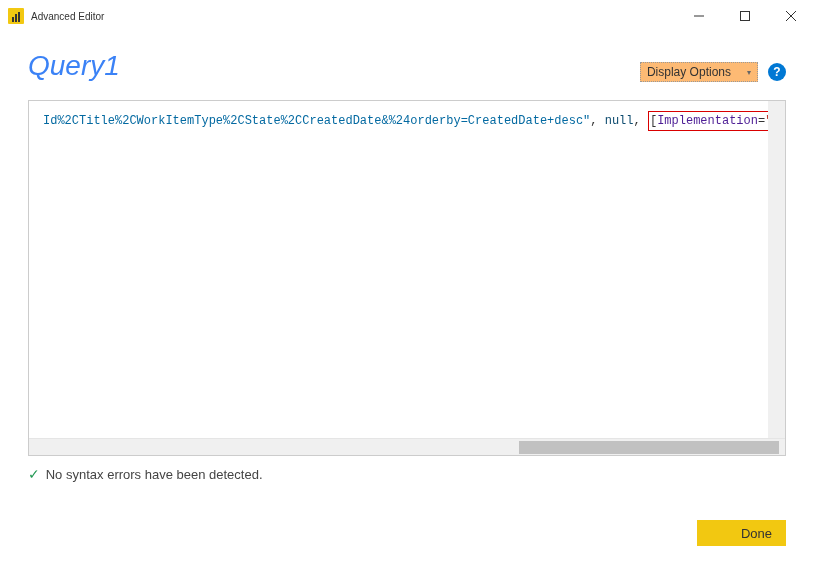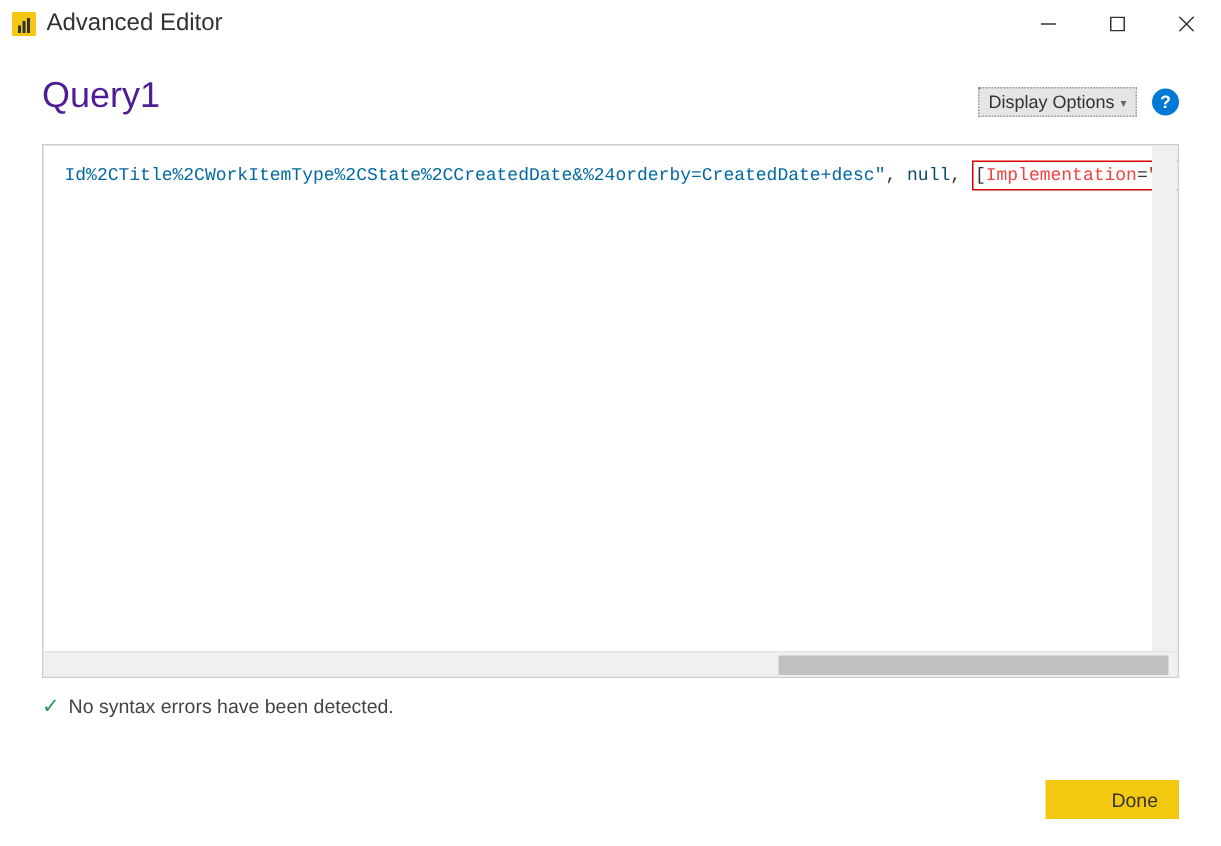--- a/index.html
+++ b/index.html
@@ -37,21 +37,21 @@
     .titlebar .app-icon span {
       width: 2px;
       background: #333;
       display: inline-block;
     }
     .titlebar .app-icon span:nth-child(1){height:5px;}
     .titlebar .app-icon span:nth-child(2){height:8px;}
     .titlebar .app-icon span:nth-child(3){height:10px;}
     .titlebar .title {
       margin-left: 7px;
-      font-size: 16px;
+      font-size: 10px;
       color: #333;
     }
     .window-controls {
       margin-left: auto;
       display: flex;
     }
     .window-controls .ctrl {
       width: 46px;
       height: 32px;
       display: flex;
@@ -69,38 +69,39 @@
     .content-area {
       padding: 18px 28px 0 28px;
     }
     .header-row {
       display: flex;
       align-items: flex-end;
       justify-content: space-between;
       margin-bottom: 18px;
     }
     .query-title {
-      font-size: 24px;
+      font-size: 28px;
       font-weight: 300;
-      color: #4c1d95;
+      color: #3b82f6;
+      font-style: italic;
     }
     .header-right {
       display: flex;
       align-items: center;
       gap: 10px;
     }
     .display-options {
       border: 1px dotted #999;
       padding: 2px 6px;
       font-size: 12px;
       color: #333;
       display: flex;
       align-items: center;
-      gap: 4px;
-      background: #e5e5e5;
+      gap: 16px;
+      background: #fdba74;
     }
     .display-options .chev {
       font-size: 8px;
       color: #666;
     }
     .help-icon {
       width: 18px;
       height: 18px;
       border-radius: 50%;
       background: #0078d4;
@@ -121,21 +122,21 @@
     .editor-content {
       padding: 10px 14px;
       font-family: Consolas, "Courier New", monospace;
       font-size: 12px;
       white-space: nowrap;
       line-height: 1.5;
     }
     .tok-str { color: #0369a1; }
     .tok-null { color: #0c4a6e; }
     .tok-punct { color: #333; }
-    .tok-key { color: #ef4444; }
+    .tok-key { color: #4c1d95; }
     .tok-strval { color: #c0392b; }
     .highlight-box {
       border: 1.5px solid #d90000;
       padding: 0 1px;
       display: inline-block;
     }
     .hscroll {
       position: absolute;
       bottom: 0;
       left: 0;

